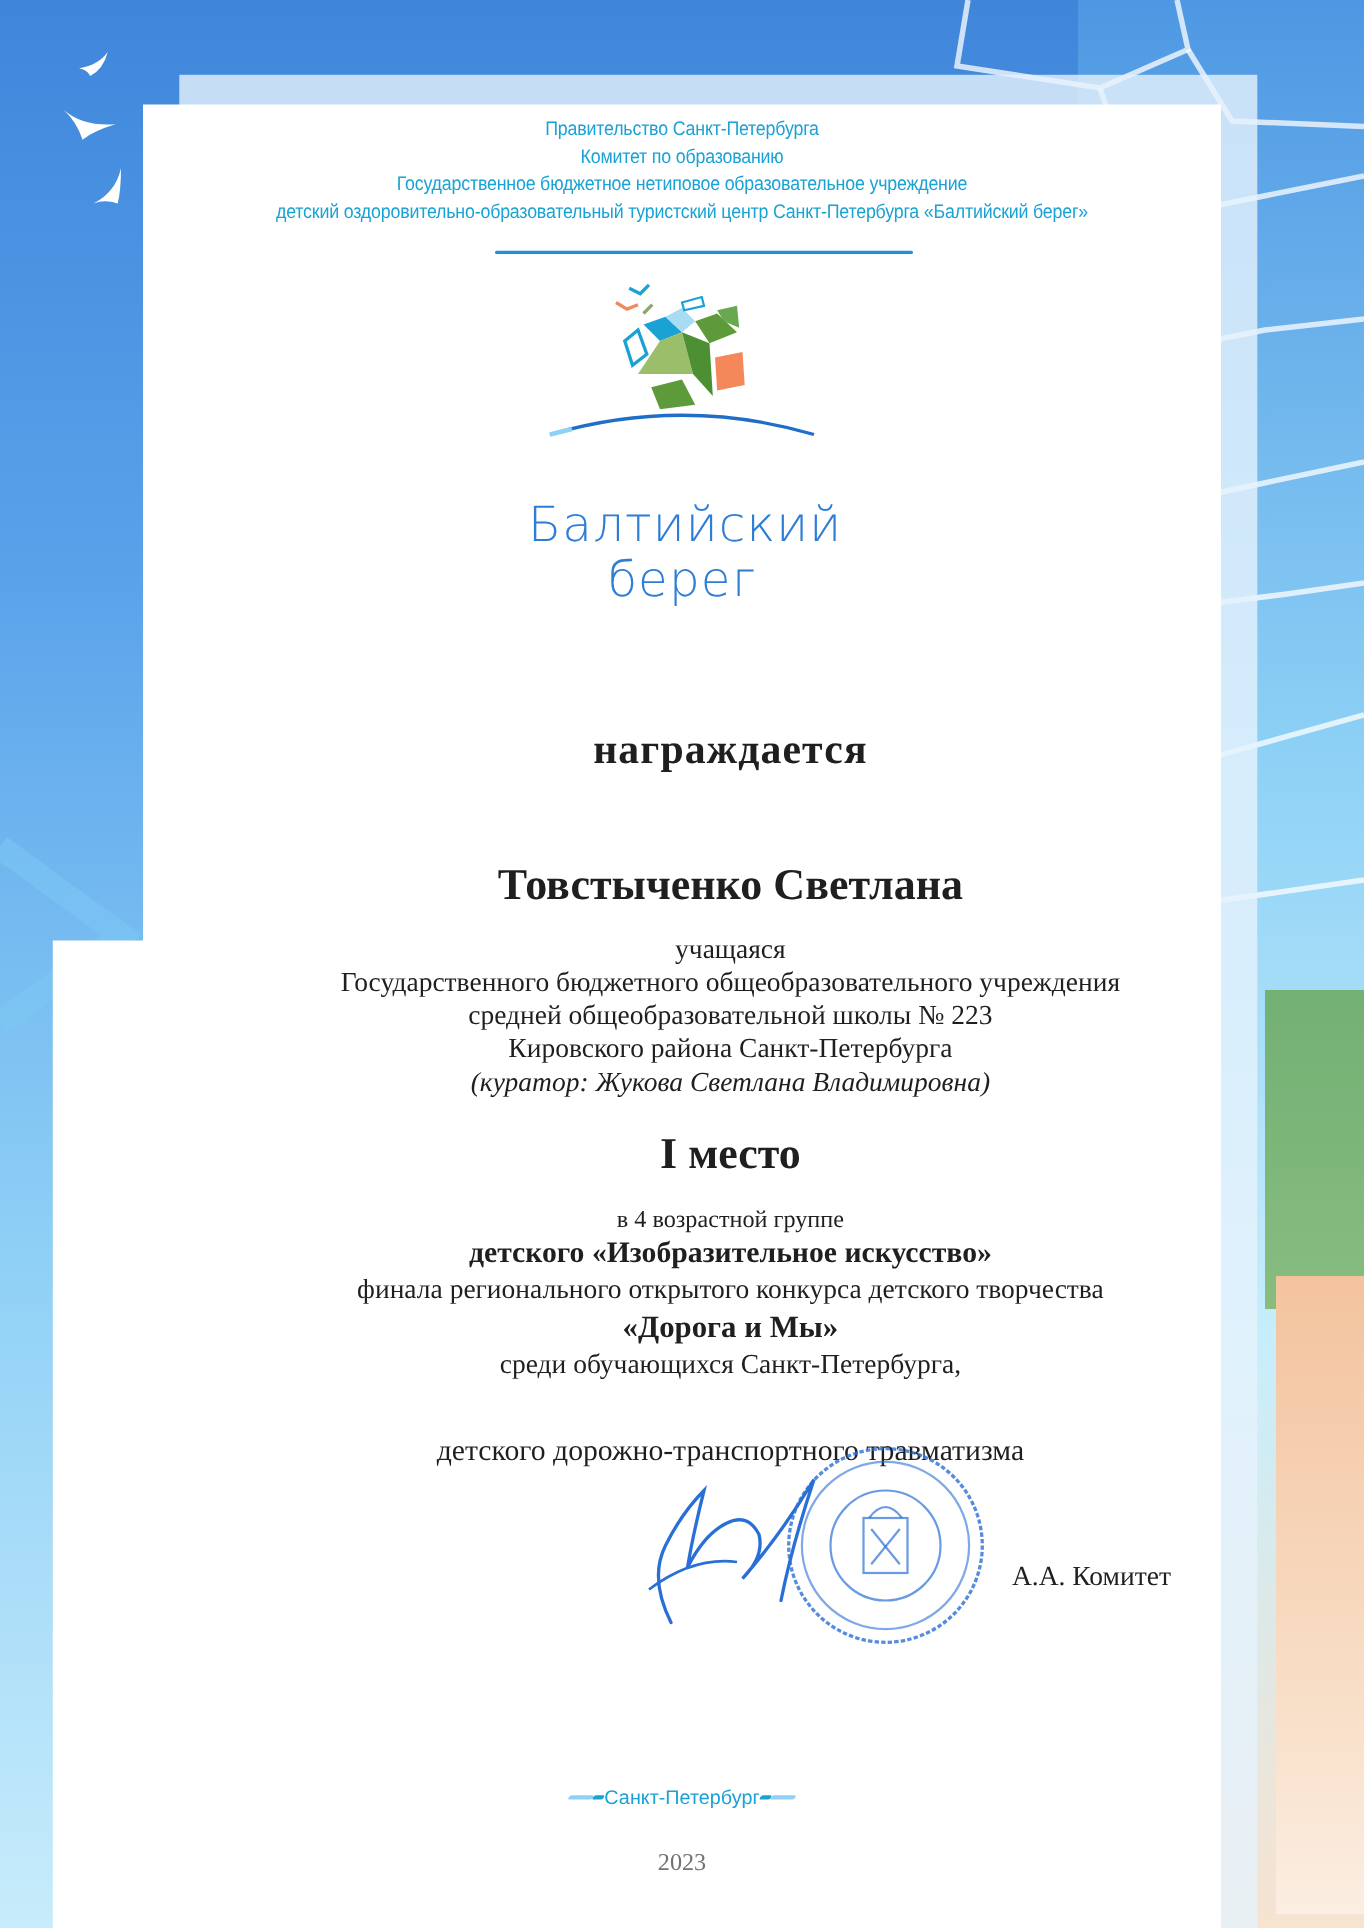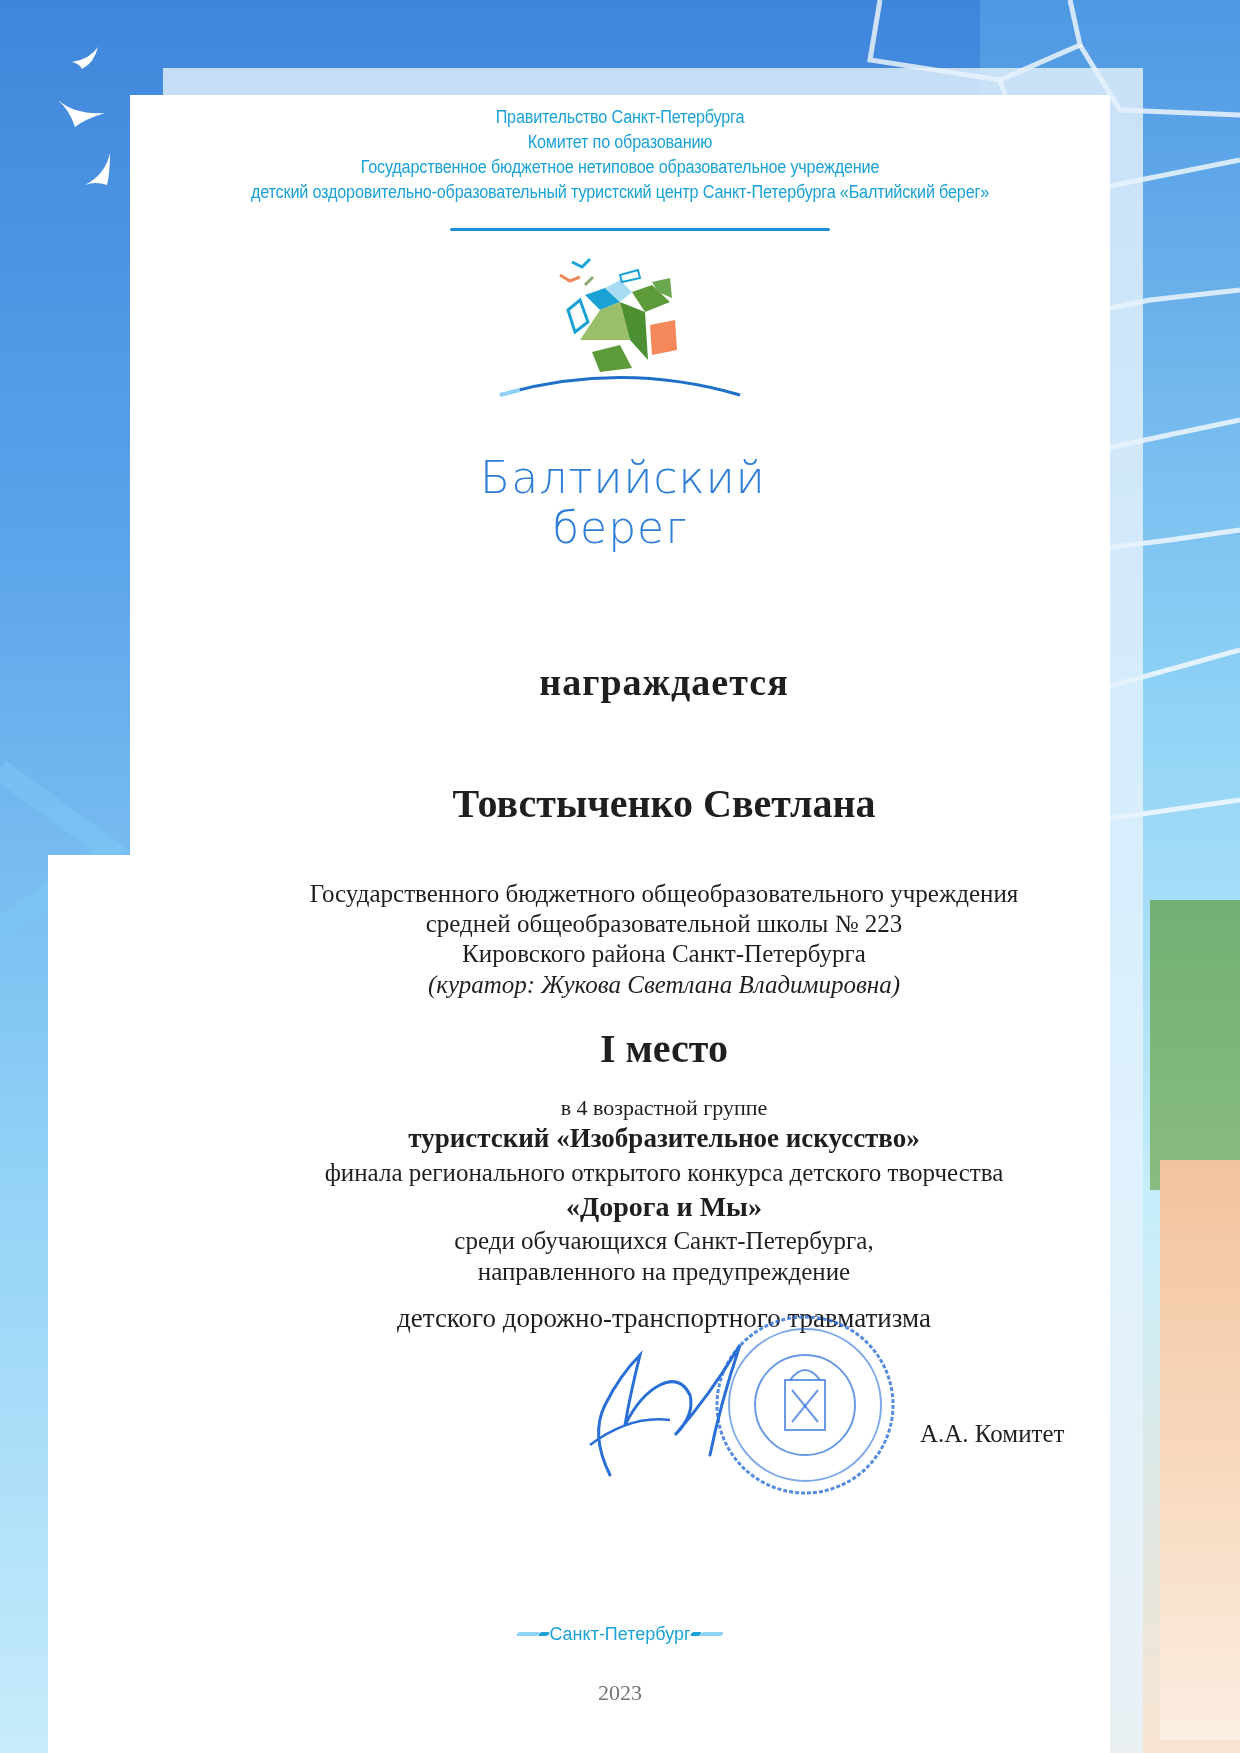--- a/index.html
+++ b/index.html
@@ -165,32 +165,32 @@
       <path d="M20,155 Q140,120 260,155" fill="none" stroke="#1f6fc9" stroke-width="3"></path>
       <path d="M20,155 l20,-5" stroke="#8fd0f6" stroke-width="4"></path>
     </svg>
     <div class="logo-text line1">Балтийский</div>
     <div class="logo-text line2">берег</div>
   </div>
 
 
   <div class="body-text awarded">награждается</div>
   <div class="body-text name">Товстыченко Светлана</div>
+  <div class="body-text student-label">учащаяся</div>
   <div class="body-text school-1">Государственного бюджетного общеобразовательного учреждения</div>
   <div class="body-text school-2">средней общеобразовательной школы № 223</div>
   <div class="body-text school-3">Кировского района Санкт-Петербурга</div>
   <div class="body-text curator">(куратор: Жукова Светлана Владимировна)</div>
 
   <div class="body-text place">I место</div>
   <div class="body-text age-group">в 4 возрастной группе</div>
-  <div class="body-text nomination">туристский «Изобразительное искусство»</div>
+  <div class="body-text nomination">детского «Изобразительное искусство»</div>
   <div class="body-text final-of">финала регионального открытого конкурса детского творчества</div>
   <div class="body-text contest-name">«Дорога и Мы»</div>
   <div class="body-text among">среди обучающихся Санкт-Петербурга,</div>
-  <div class="body-text aimed">направленного на предупреждение</div>
   <div class="body-text prevention">детского дорожно-транспортного травматизма</div>
 
 
   <svg class="signature" viewBox="0 0 200 160">
     <path d="M40,150 Q20,110 35,80 Q50,50 70,30 Q60,70 55,100 Q70,70 90,60 Q110,50 120,70 Q125,90 105,110 Q140,70 170,20 Q150,80 140,130" fill="none" stroke="#2a6fd6" stroke-width="3" stroke-linecap="round"></path>
     <path d="M20,120 Q60,90 100,95" fill="none" stroke="#2a6fd6" stroke-width="2.5"></path>
   </svg>
 
   <svg class="stamp" viewBox="0 0 190 190">
     <circle cx="95" cy="95" r="88" fill="none" stroke="#2a6fd6" stroke-width="3" stroke-opacity="0.8" stroke-dasharray="4 2"></circle>

